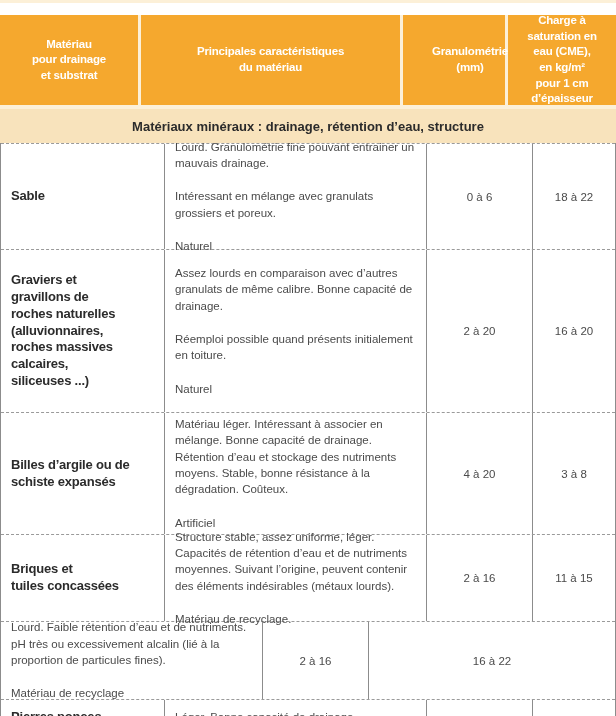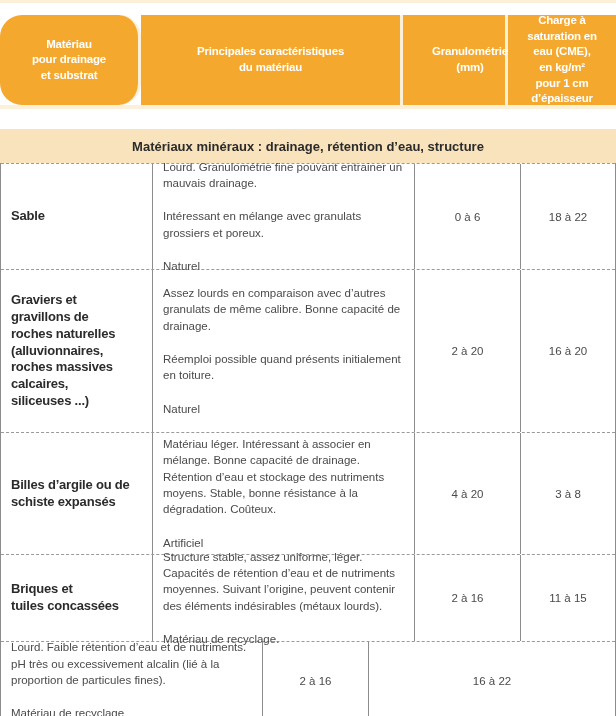--- a/index.html
+++ b/index.html
@@ -21,30 +21,30 @@
     font-size:11.5px;
     line-height:1.35;
     letter-spacing:-0.2px;
     display:flex;align-items:center;justify-content:center;
     text-align:center;
     white-space:pre-line;
     box-sizing:border-box;
     margin-top:12px;
   }
   .hcell.sep{border-right:3px solid #FCF0D8;}
-  .hc1{width:141px;border-radius:22px;}
+  .hc1{width:141px;}
   .hc2{width:262px;}
   .hc3{width:105px;padding-left:32px;}
   .hc4{width:108px;}
   .header-gap{height:4px;background:#FCF0D8;}
   
   .band{
     height:34px;background:#F8E3BC;
     display:flex;align-items:center;justify-content:center;
-    color:#2B2B2B;font-weight:bold;font-size:13px;margin-top:20px;
+    color:#2B2B2B;font-weight:bold;font-size:13px;
   }
   
   .tbody{
     border-left:1px solid #8C8C8C;
     border-right:1px solid #8C8C8C;
     box-sizing:border-box;
   }
   .trow{
     display:flex;
     box-sizing:border-box;
@@ -52,21 +52,21 @@
     background:#ffffff;
   }
   .r0{height:106px;}
   .r1{height:163px;}
   .r2{height:122px;}
   .r3{height:87px;}
   .r4{height:78px;}
   .r5{height:17px;overflow:hidden;}
   .tcell{box-sizing:border-box;}
   .c-name{
-    width:152px;
+    width:164px;
     border-right:1px solid #8C8C8C;
     display:flex;align-items:center;
     padding:4px 6px 4px 10px;
     color:#2B2B2B;
     font-weight:bold;
     font-size:13px;
     line-height:1.3;
     letter-spacing:-0.2px;
     white-space:pre-line;
   }

